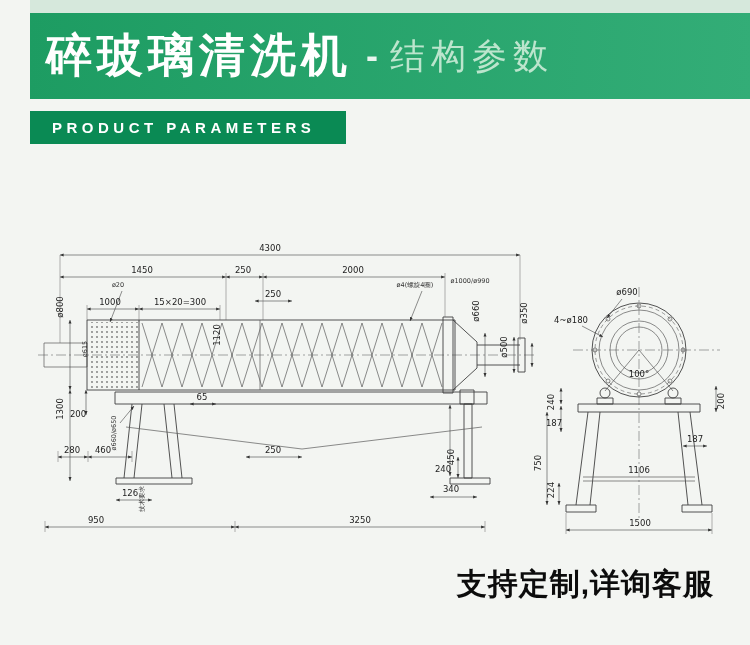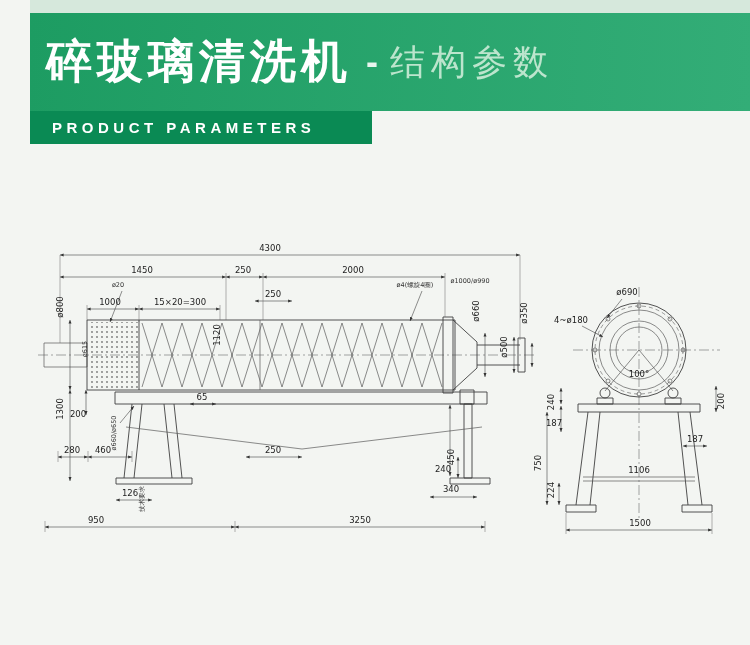--- a/index.html
+++ b/index.html
@@ -1,25 +1,25 @@
 <!DOCTYPE html>
 <html><head>
 <meta charset="utf-8">
 <style>
   html,body{margin:0;padding:0;}
   .page{position:relative;width:750px;height:645px;overflow:hidden;
         font-family:"Liberation Sans","DejaVu Sans",sans-serif;background:#f3f5f2;}
   .top-strip{position:absolute;left:30px;right:0;top:0;height:13px;background:#d6e8dc;}
-  .banner{position:absolute;left:30px;right:0;top:13px;height:98px;
+  .banner{position:absolute;left:30px;right:0;top:13px;height:86px;
           display:flex;align-items:center;padding-left:16px;box-sizing:border-box;
           background:linear-gradient(93deg,#1d9c62 0%,#2aa76f 55%,#33ad77 100%);}
   .banner .title{font-size:46px;font-weight:bold;color:#ffffff;letter-spacing:5px;}
   .banner .sep{font-size:36px;color:#e8f5ee;margin:0 12px 0 14px;font-weight:bold;}
   .banner .subtitle{font-size:35px;color:#bce5cd;letter-spacing:6px;font-weight:500;}
-  .ribbon{position:absolute;left:30px;top:111px;width:342px;height:33px;background:#0a8a54;
+  .ribbon{position:absolute;left:30px;top:111px;width:316px;height:33px;background:#0a8a54;
           color:#fff;font-size:15px;font-weight:600;letter-spacing:4.5px;
           line-height:33px;padding-left:22px;box-sizing:border-box;}
   .drawing{position:absolute;left:30px;top:225px;}
   .footer-note{position:absolute;right:36px;top:564px;font-size:30px;color:#0c0c0c;
                font-weight:600;letter-spacing:1px;}
   
   svg line, svg path, svg rect, svg circle, svg polyline{vector-effect:non-scaling-stroke;}
   .ln{stroke:#3f3f3f;stroke-width:0.9;fill:none;}
   .lt{stroke:#5a5a5a;stroke-width:0.7;fill:none;}
   .cl{stroke:#6a6a6a;stroke-width:0.6;fill:none;stroke-dasharray:10 3 2 3;}
@@ -241,14 +241,15 @@
         <text x="524" y="201">187</text>
         <text x="511" y="238" transform="rotate(-90 511 238)">750</text>
         <text x="524" y="265" transform="rotate(-90 524 265)">224</text>
         <text x="609" y="248">1106</text>
         <text x="665" y="217">187</text>
         <text x="694" y="176" transform="rotate(-90 694 176)">200</text>
         <text x="610" y="301">1500</text>
       </g>
   </svg>
 
+  <div class="footer-note" style="color: rgb(12, 12, 12);">支持定制,详询客服</div>
 
 </div>
 
 </body></html>

